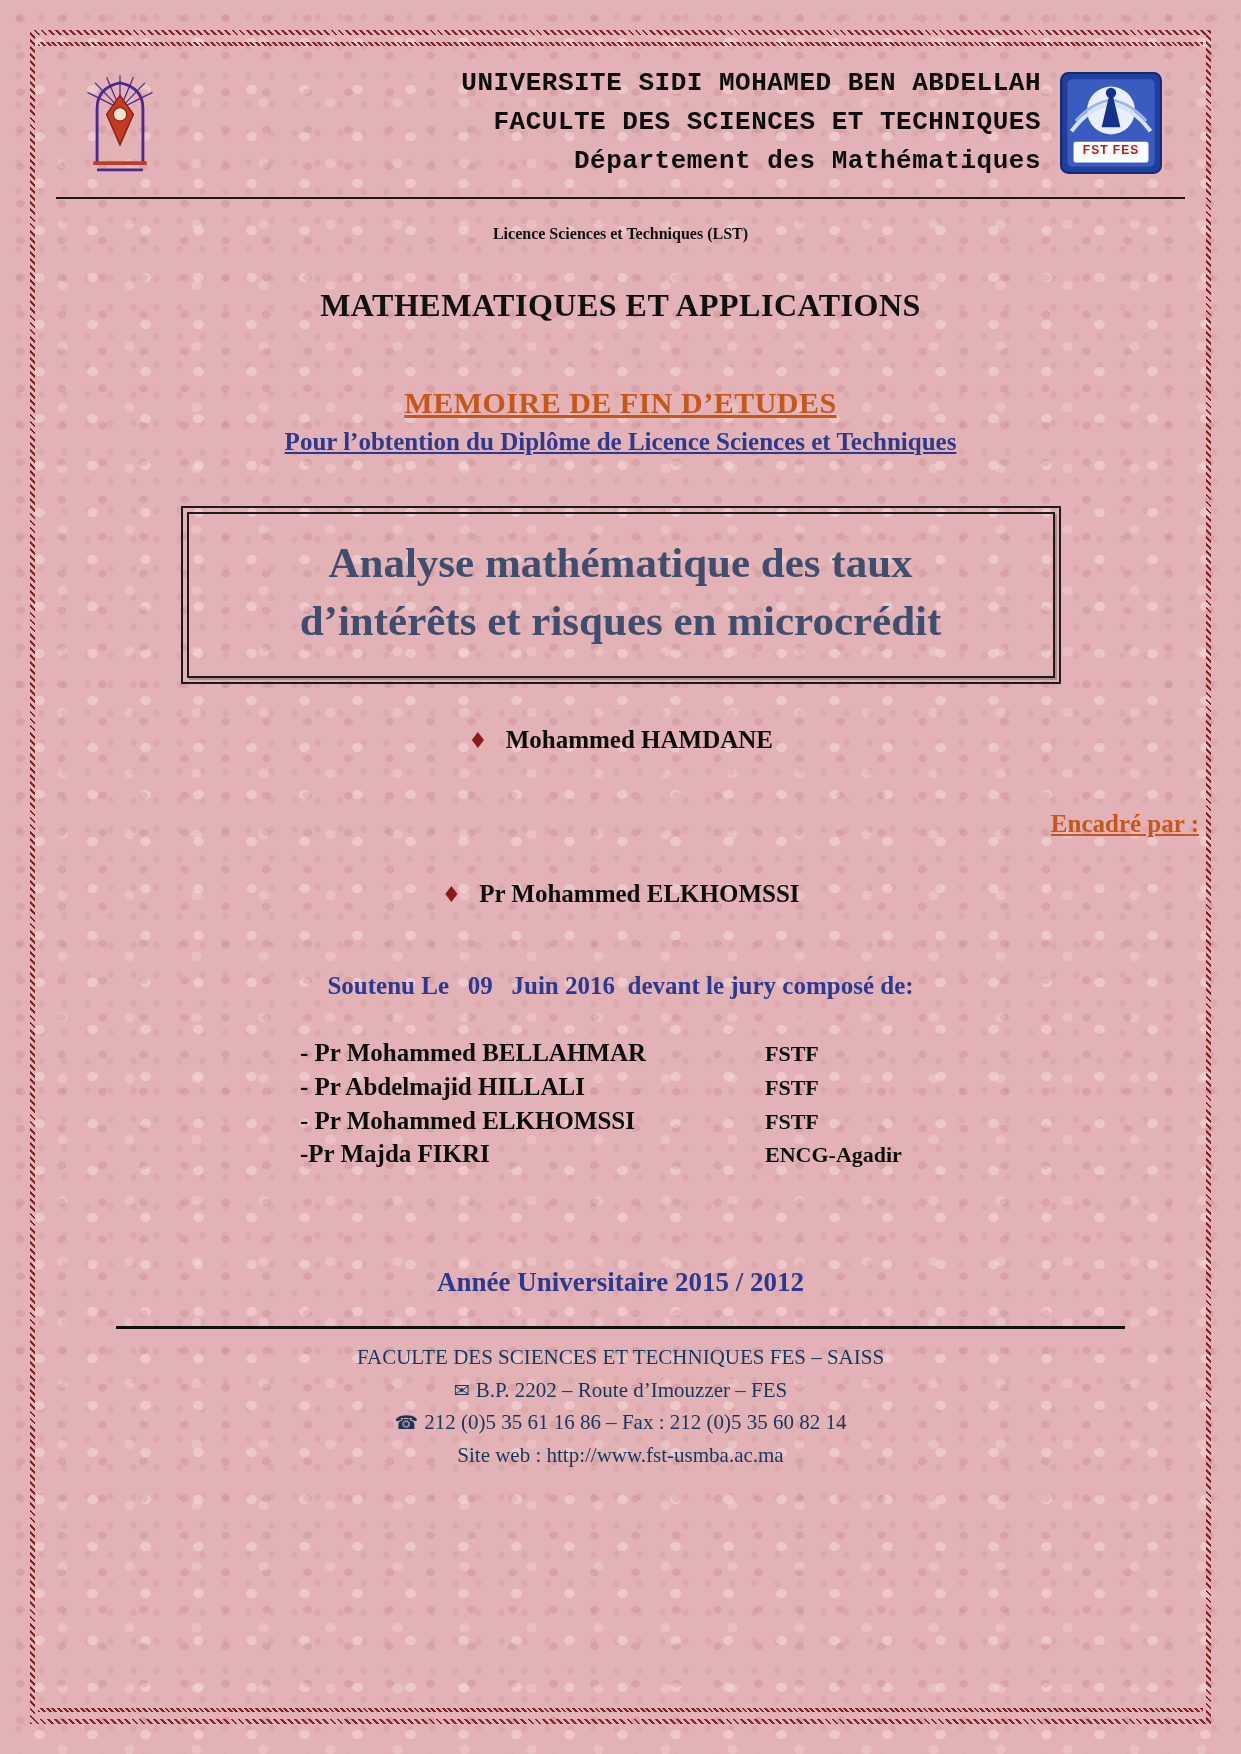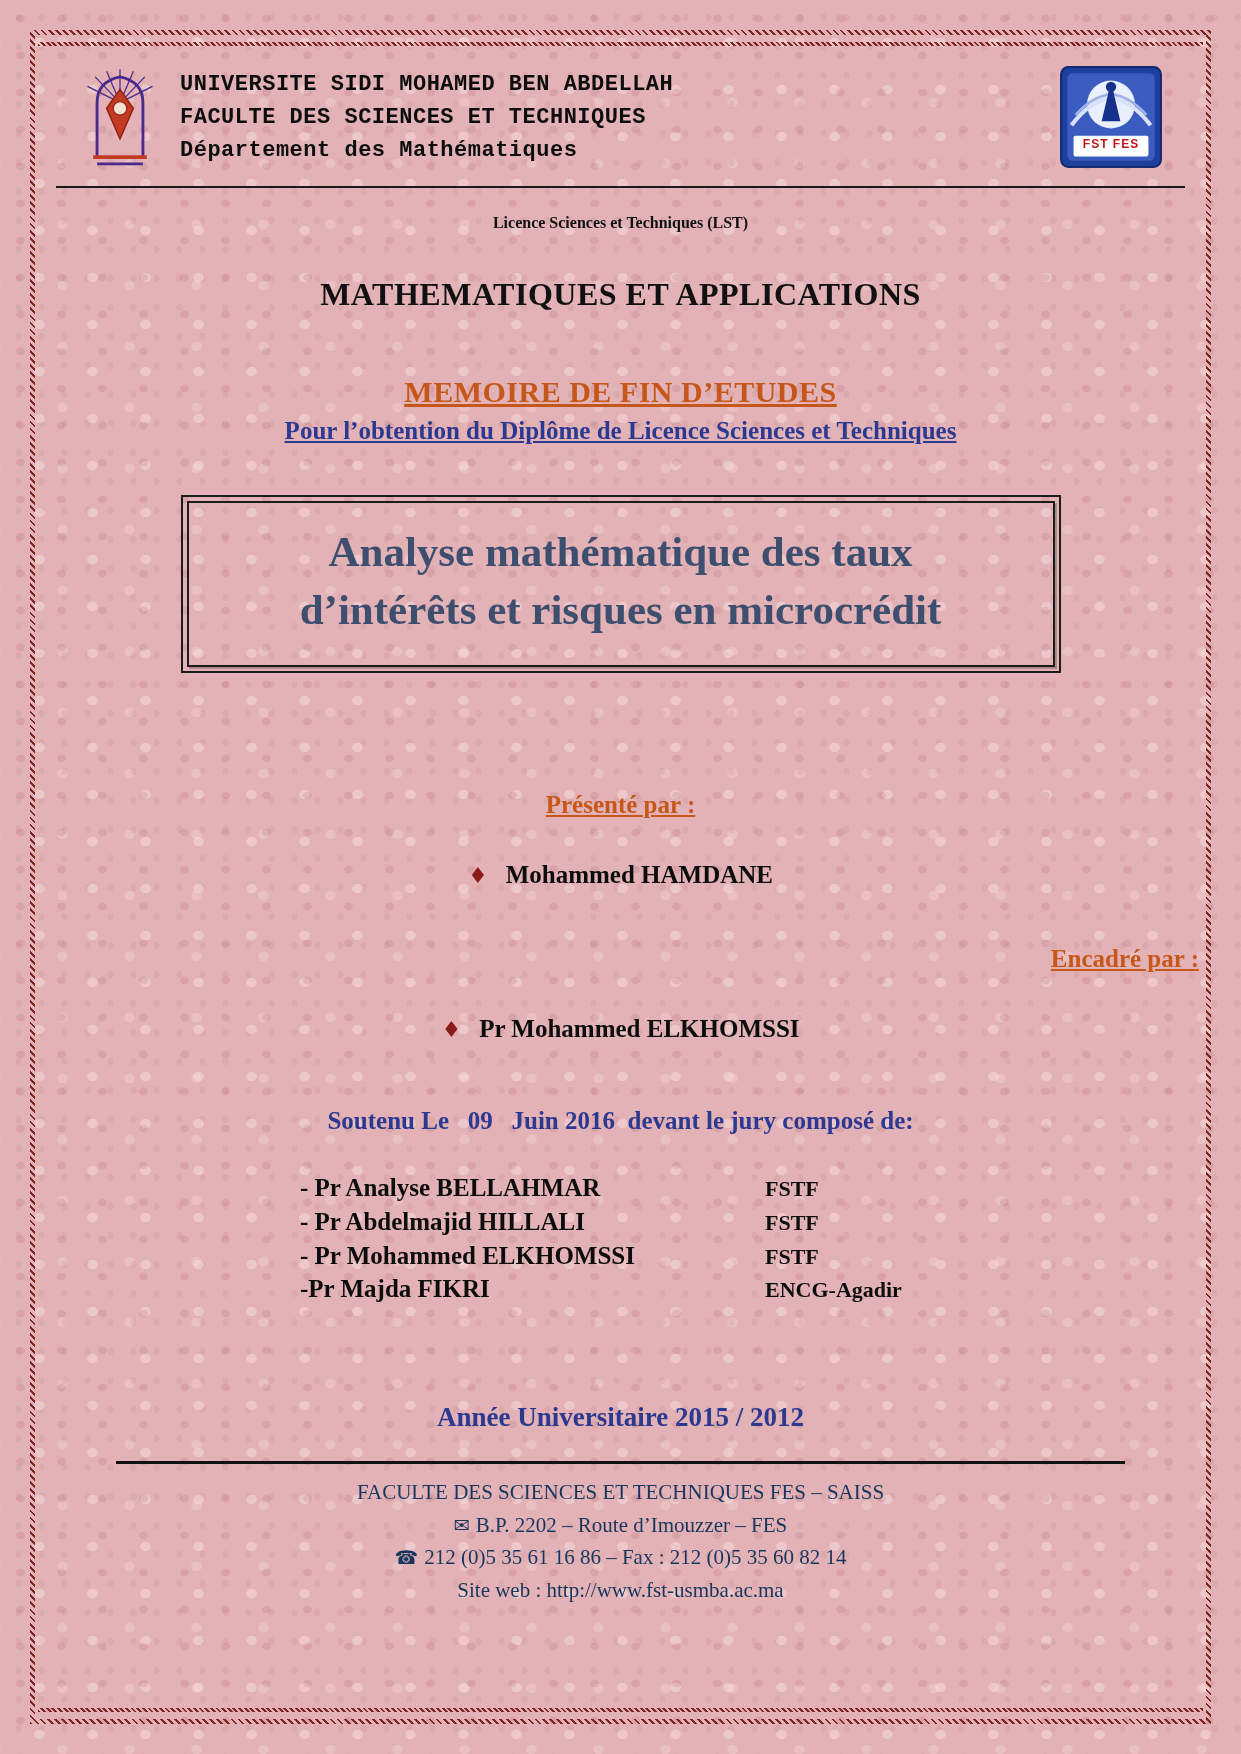--- a/index.html
+++ b/index.html
@@ -37,22 +37,22 @@
 
   .content{position:absolute; inset:42px 42px; text-align:center;}
 
   
   .header-row{display:flex; align-items:center; padding:22px 28px 0; gap:10px;}
   .logo-left{flex:0 0 100px; display:flex; justify-content:center;}
   .logo-right{flex:0 0 120px; position:relative; display:flex; justify-content:center;}
   .header-text{
     flex:1;
     font-family:"Liberation Mono","DejaVu Sans Mono", monospace;
-    font-weight:bold; font-size:22px; line-height:1.5;
-    letter-spacing:.5px; text-align:left; color:#0d0d0d;
+    font-weight:bold; font-size:26px; line-height:1.5;
+    letter-spacing:.5px; text-align:right; color:#0d0d0d;
   }
   .fst-caption{
     position:absolute; left:50%; bottom:18px; transform:translateX(-50%);
     font-family:"Liberation Sans", sans-serif;
     font-weight:bold; font-size:12px; color:#c01818; letter-spacing:1px;
   }
 
   .rule1{border:none; border-top:2px solid #1a1a1a; margin:16px 14px 0;}
 
   .lst{margin-top:26px; font-size:16px; font-weight:bold;}
@@ -141,35 +141,34 @@
     <div class="memoire">MEMOIRE DE FIN D’ETUDES</div>
     <div class="obtention">Pour l’obtention du Diplôme de Licence Sciences et Techniques</div>
 
     <div class="title-box">
       <div class="title-inner">
         <div class="title-text">Analyse mathématique des taux
 d’intérêts et risques en microcrédit</div>
       </div>
     </div>
 
-    <div class="presente">Présenté par :</div>
     <div class="name-line">
       <span class="diamond">♦</span><span>Mohammed HAMDANE</span>
     </div>
 
     <div class="encadre">Encadré par :</div>
     <div class="name-line">
       <span class="diamond">♦</span><span>Pr  Mohammed ELKHOMSSI</span>
     </div>
 
     <div class="soutenu">Soutenu Le   09   Juin 2016  devant le jury composé de:</div>
 
     <div class="jury">
       <div class="jury-row">
-        <span class="jury-name">- Pr  Analyse BELLAHMAR</span>
+        <span class="jury-name">- Pr  Mohammed BELLAHMAR</span>
         <span class="jury-aff">FSTF</span>
       </div>
       <div class="jury-row">
         <span class="jury-name">- Pr Abdelmajid HILLALI</span>
         <span class="jury-aff">FSTF</span>
       </div>
       <div class="jury-row">
         <span class="jury-name">- Pr Mohammed ELKHOMSSI</span>
         <span class="jury-aff">FSTF</span>
       </div>

